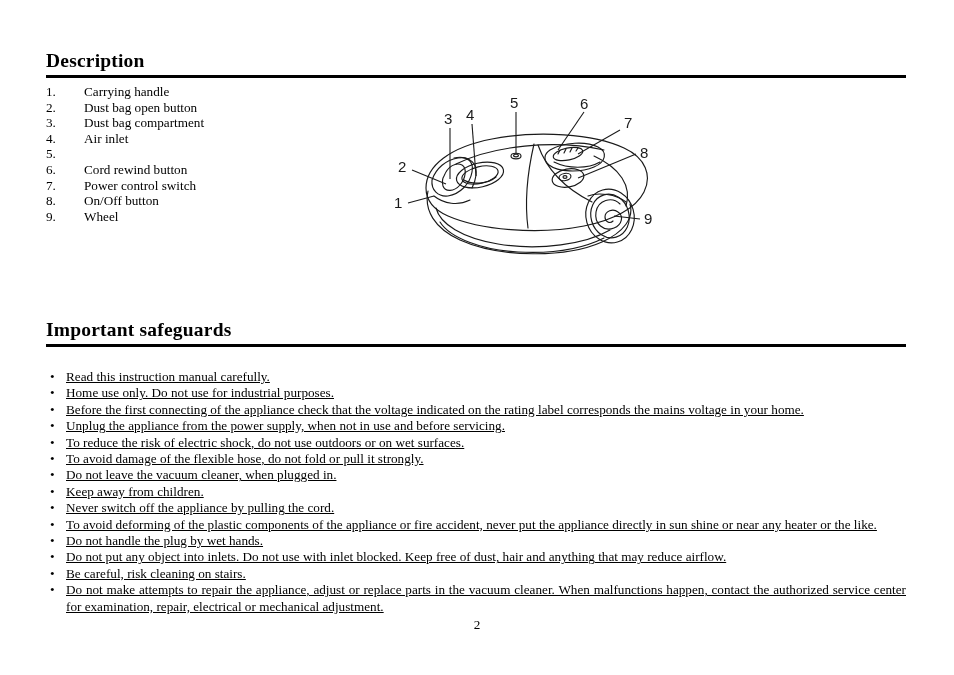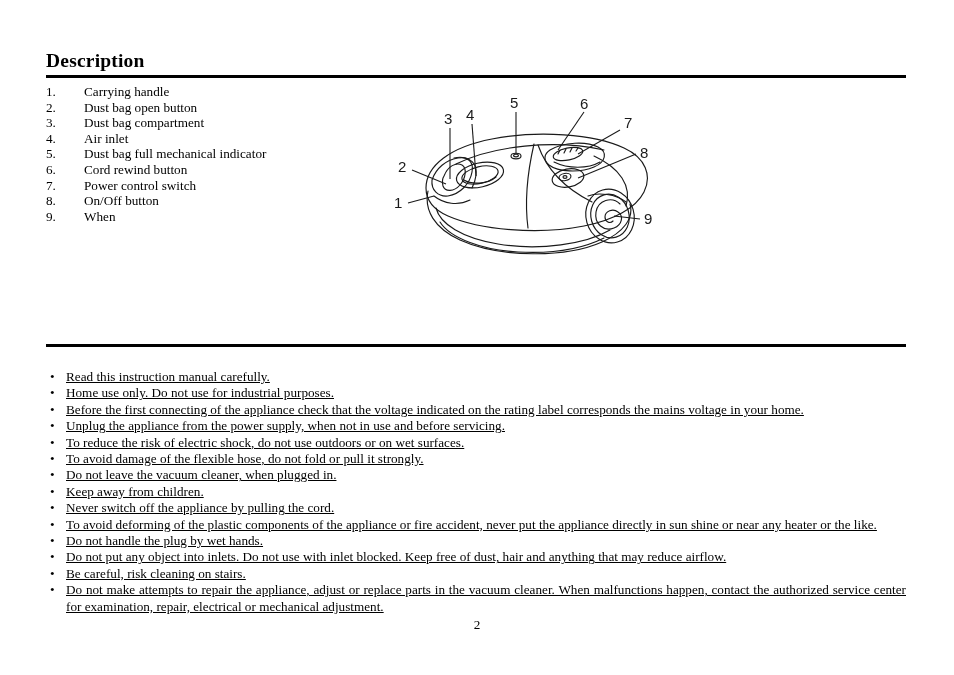--- a/index.html
+++ b/index.html
@@ -161,37 +161,36 @@
     <div class="li">
       <span class="num">3.</span>
       <span class="txt">Dust bag compartment</span>
     </div>
     <div class="li">
       <span class="num">4.</span>
       <span class="txt">Air inlet</span>
     </div>
     <div class="li">
       <span class="num">5.</span>
-      <span class="txt">Dust bag full mechanical indicator</span>
     </div>
     <div class="li">
       <span class="num">6.</span>
       <span class="txt">Cord rewind button</span>
     </div>
     <div class="li">
       <span class="num">7.</span>
       <span class="txt">Power control switch</span>
     </div>
     <div class="li">
       <span class="num">8.</span>
       <span class="txt">On/Off button</span>
     </div>
     <div class="li">
       <span class="num">9.</span>
-      <span class="txt">When</span>
+      <span class="txt">Wheel</span>
     </div>
   </div>
 
   <div id="figure">
     <svg width="280" height="180" viewBox="0 0 280 180" xmlns="http://www.w3.org/2000/svg">
       <g fill="none" stroke="#1a1a1a" stroke-width="1.15" stroke-linecap="round" stroke-linejoin="round">
 
         <path d="M38 96 C 38 74, 62 55, 104 47 C 150 38, 206 42, 236 56
                  C 258 66, 264 84, 256 100 C 248 116, 226 128, 196 134
                  C 150 143, 92 138, 60 124 C 44 117, 38 107, 38 96 Z"></path>
@@ -259,20 +258,21 @@
         <text x="78" y="28">4</text>
         <text x="122" y="16">5</text>
         <text x="192" y="17">6</text>
         <text x="236" y="36">7</text>
         <text x="252" y="66">8</text>
         <text x="256" y="132">9</text>
       </g>
     </svg>
   </div>
 
+  <div class="section-heading" id="heading-safeguards">Important safeguards</div>
   <div class="heading-rule" id="rule-safeguards"></div>
 
 
   <div id="safeguards-list">
     <div class="bullet-item">
       <span class="dot">•</span>
       <span class="btxt">Read this instruction manual carefully.</span>
     </div>
     <div class="bullet-item">
       <span class="dot">•</span>

